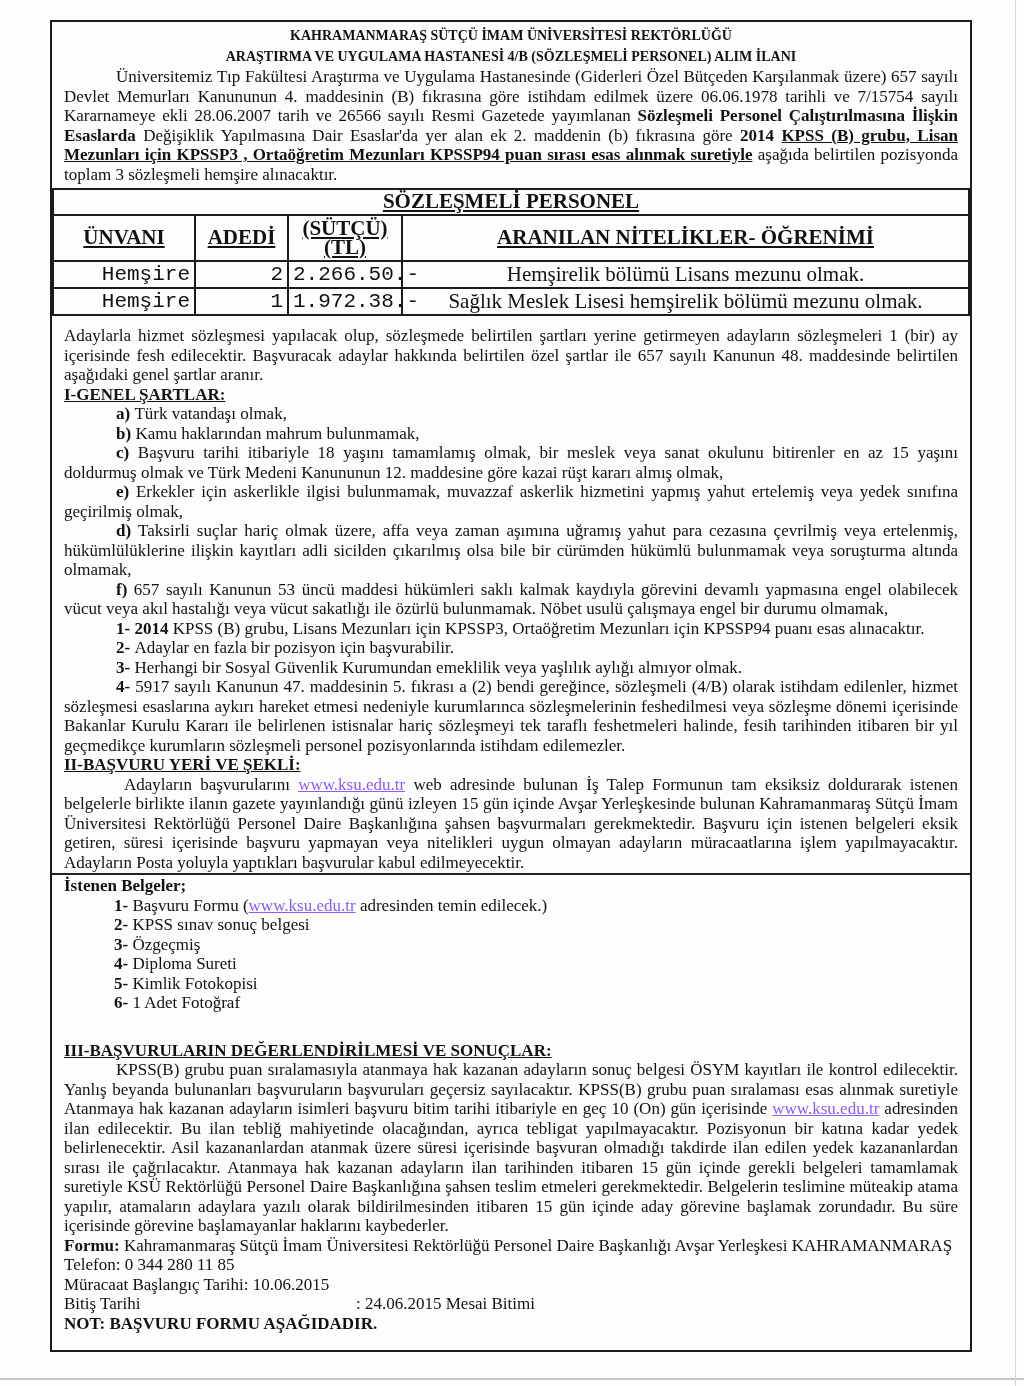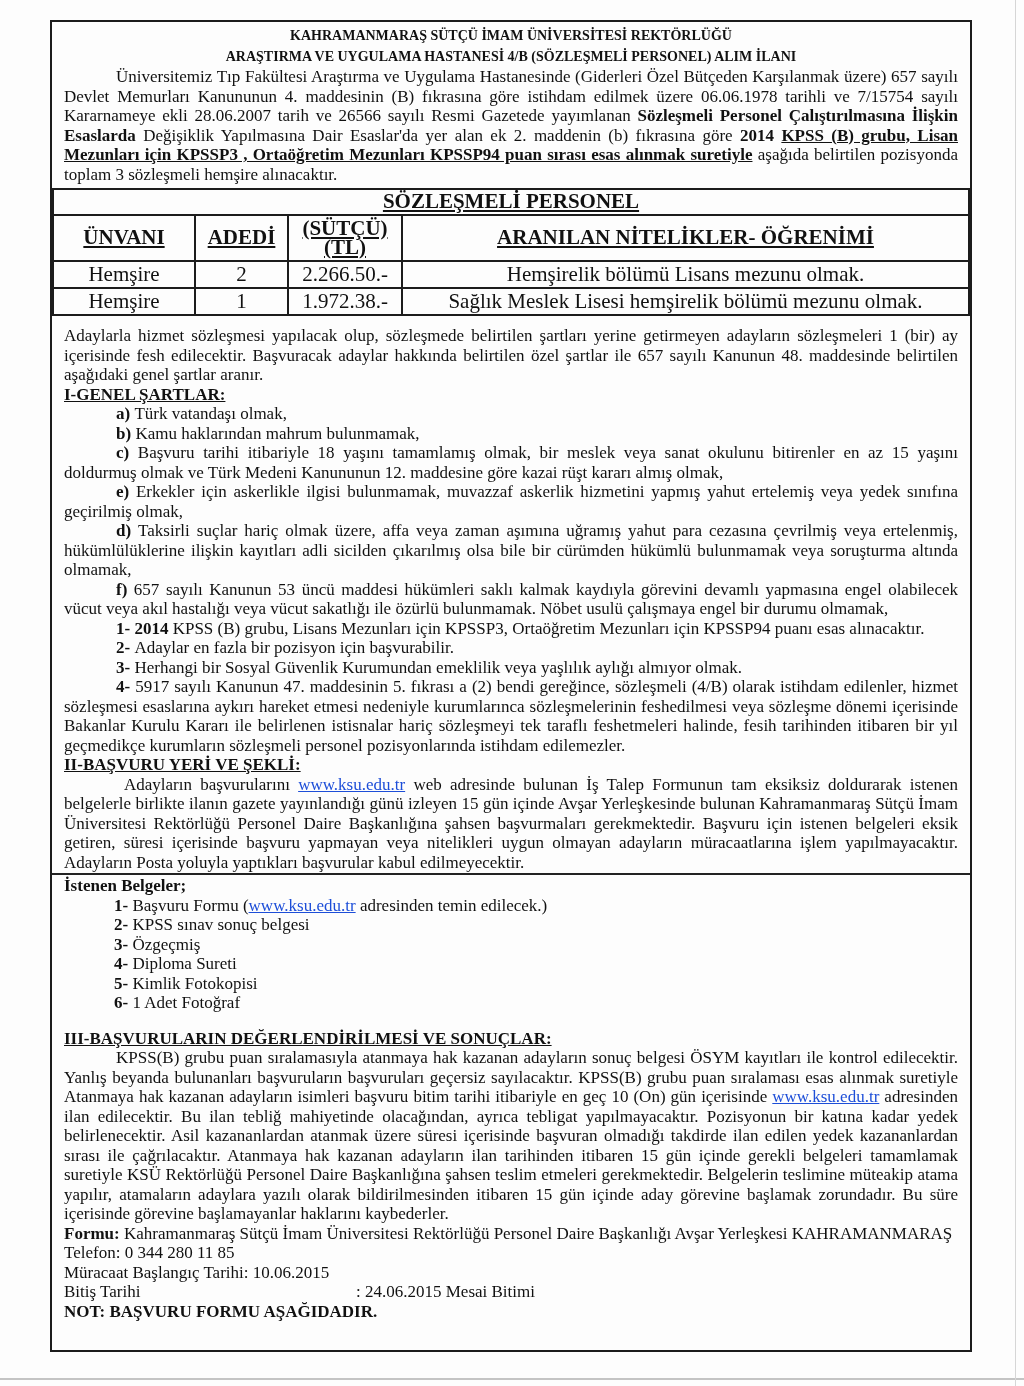--- a/index.html
+++ b/index.html
@@ -13,43 +13,43 @@
     box-sizing:border-box; border:2.5px solid #1c1c1c;
     padding:3px 12px 4px 12px; overflow:hidden;
     font-size:17px; line-height:19.5px;
   }
   p { margin:0; }
   .title { text-align:center; font-weight:bold; font-size:14px; line-height:21px; }
   .j { text-align:justify; }
   .ind { text-indent:52px; }
   .b, .sb { font-weight:bold; }
   .u, .su { text-decoration:underline; }
-  .slink { color:#1d4ed8; text-decoration:underline; cursor:pointer;margin-top:11px; }
+  .slink { color:#8b5cf6; text-decoration:underline; cursor:pointer;margin-top:11px; }
   .heading { font-weight:bold; }
   .heading .hl { text-decoration:underline; }
   .mt { margin-top:10px; }
   table.personnel {
     width:calc(100% + 24px); margin:4px -12px 0 -12px;
     border-collapse:collapse; table-layout:fixed;
   }
   table.personnel td {
     border:2px solid #1c1c1c; font-size:21px; padding:1px 4px; box-sizing:border-box;
   }
   td.caption-cell { text-align:center; font-weight:bold; height:26px; }
   td.caption-cell span { text-decoration:underline; }
   td.hcell { text-align:center; font-weight:bold; height:46px; vertical-align:middle; }
   td.hcell .hu { text-decoration:underline; }
-  td.ccell { text-align:center; height:20px; vertical-align:middle; }
+  td.ccell { text-align:right; height:20px; vertical-align:middle;font-family:Liberation Mono, monospace; }
   td.reqcell { text-align:center; padding-left:10px; height:27px; vertical-align:middle; }
   .rule {
     border:none; border-top:2px solid #222; margin:1px -12px 1px -12px;
   }
   .docitem { text-indent:50px; }
   .item { text-indent:52px; }
-  .eval-head { margin-top:16px; }
+  .eval-head { margin-top:28px; }
   .bitis-label { display:inline-block; width:292px; }
   .scan-bottom-line {
     position:absolute; left:0; top:1378px; width:1024px; height:2px; background:#c4c4c4;
   }
   .scan-page-edge {
     position:absolute; left:1015px; top:0; width:1px; height:1386px; background:#d6d6d6;
   }
 </style>
 </head>
 <body>

